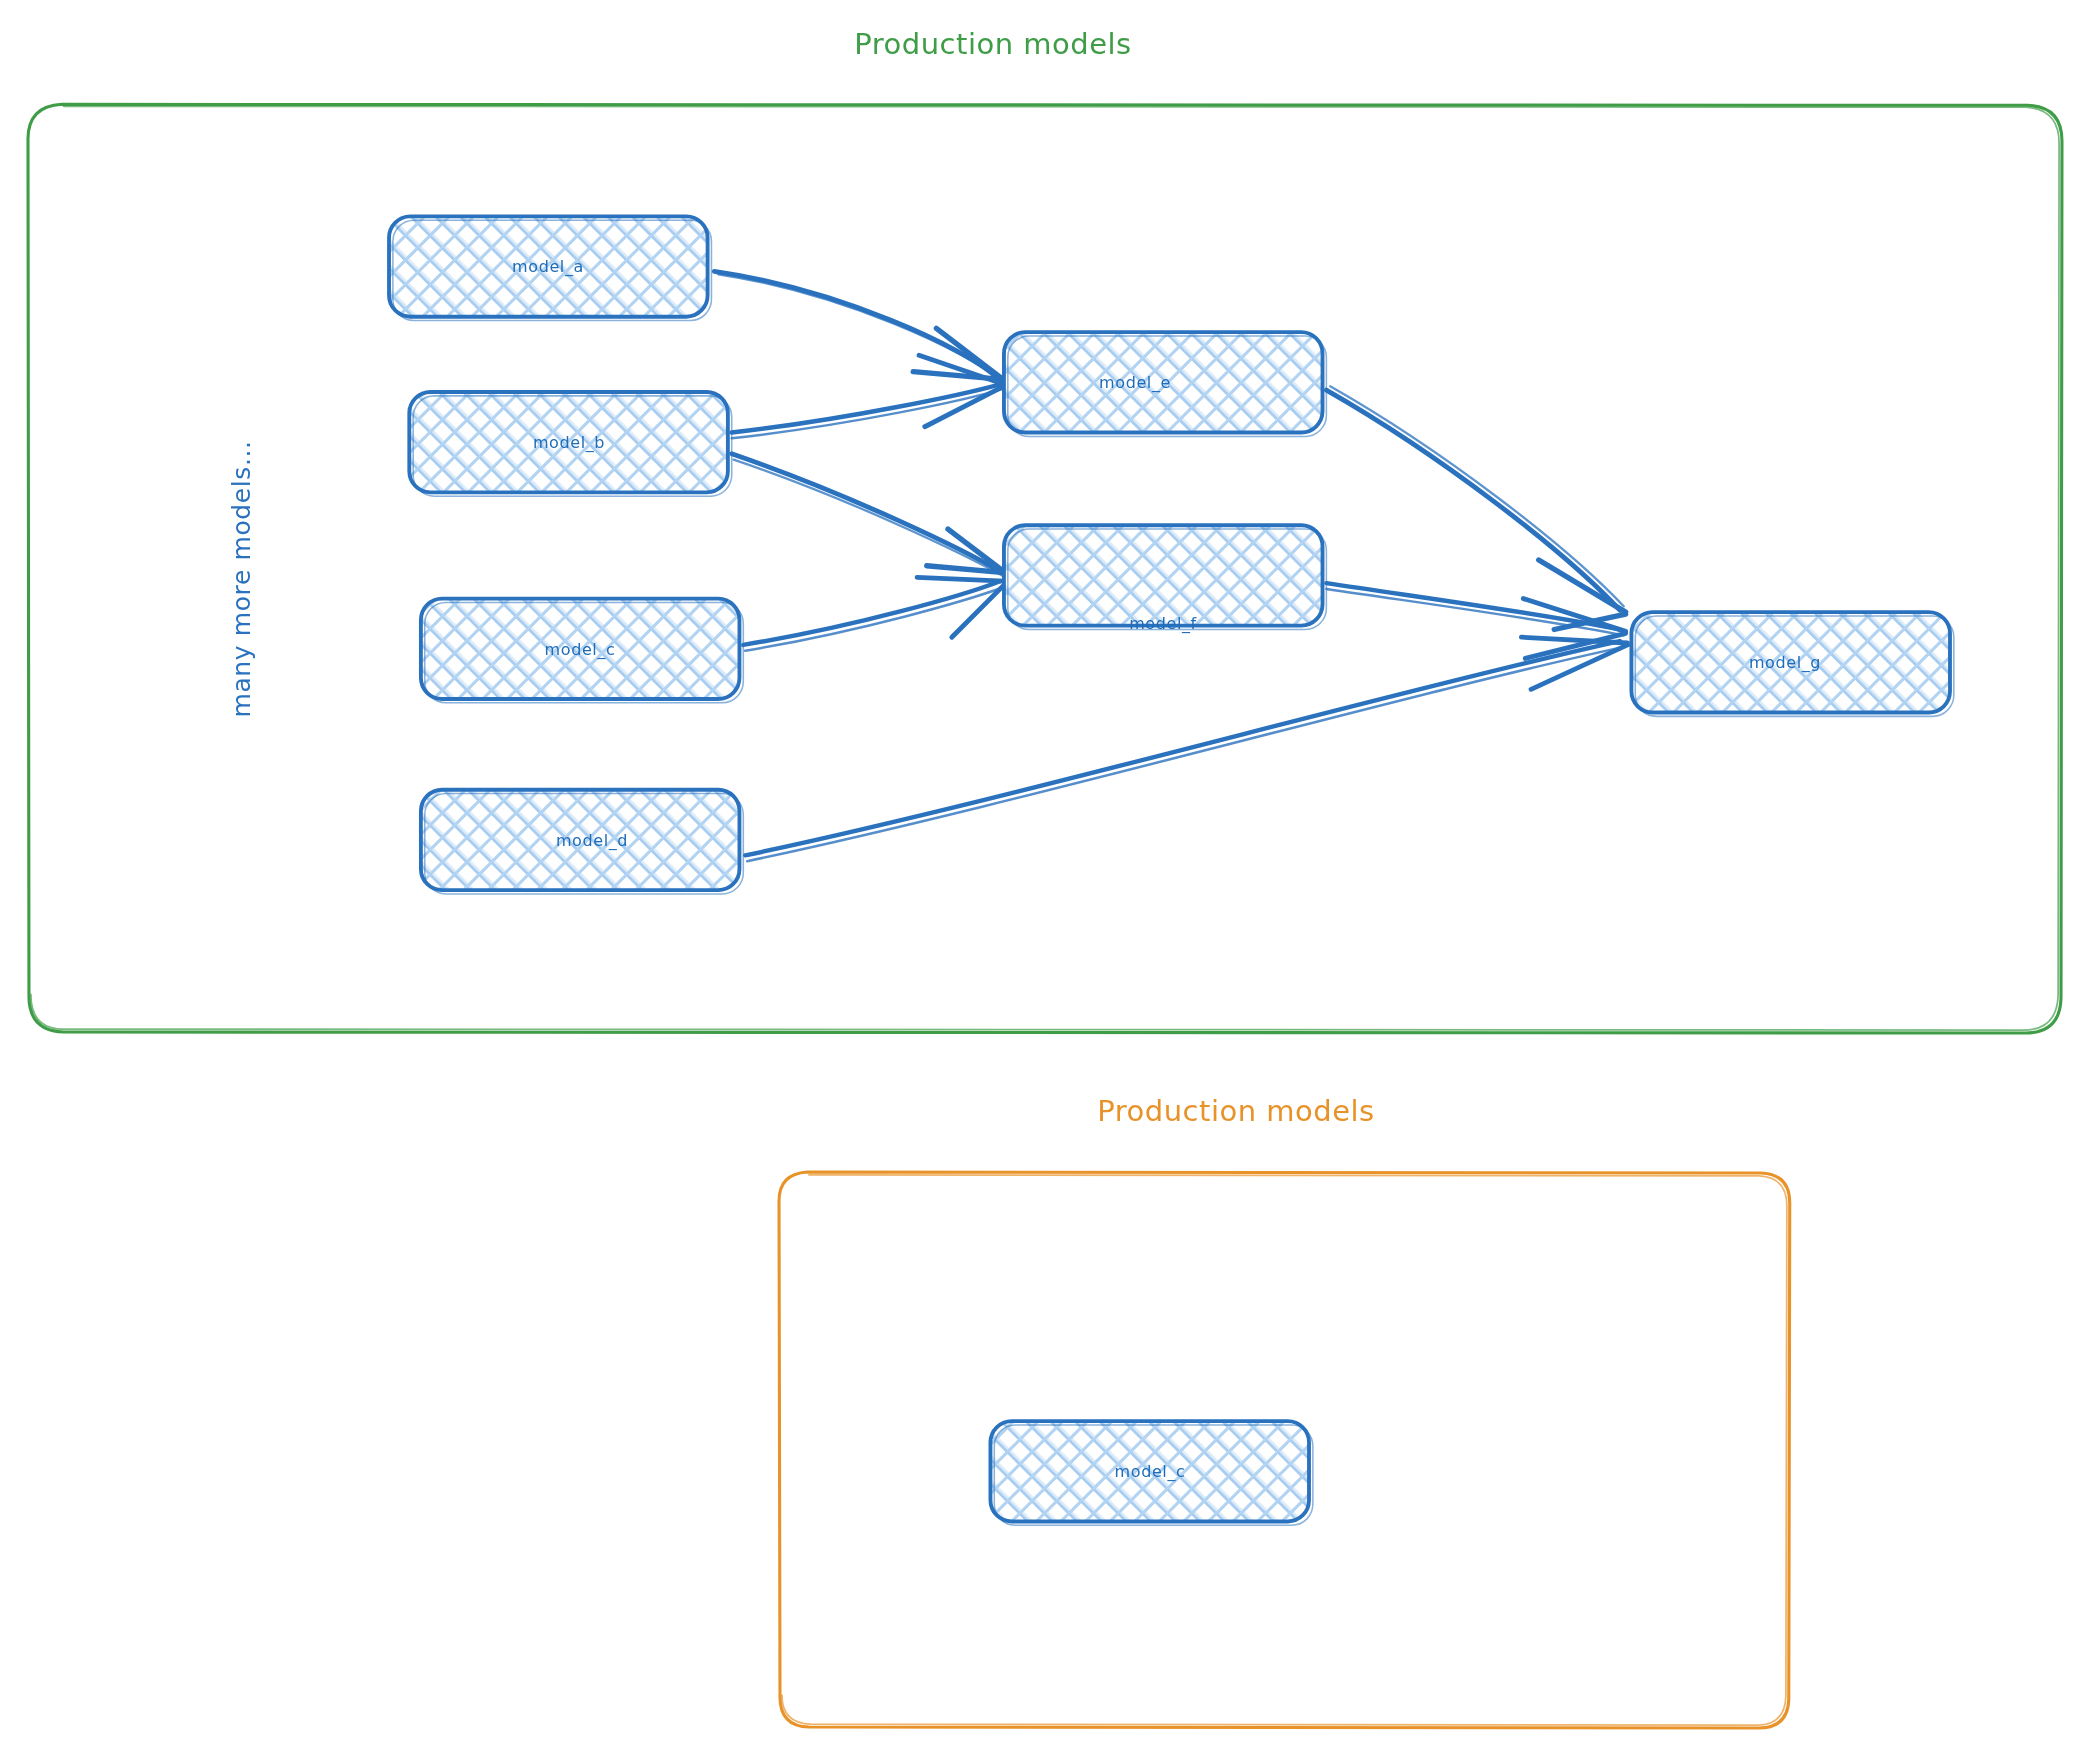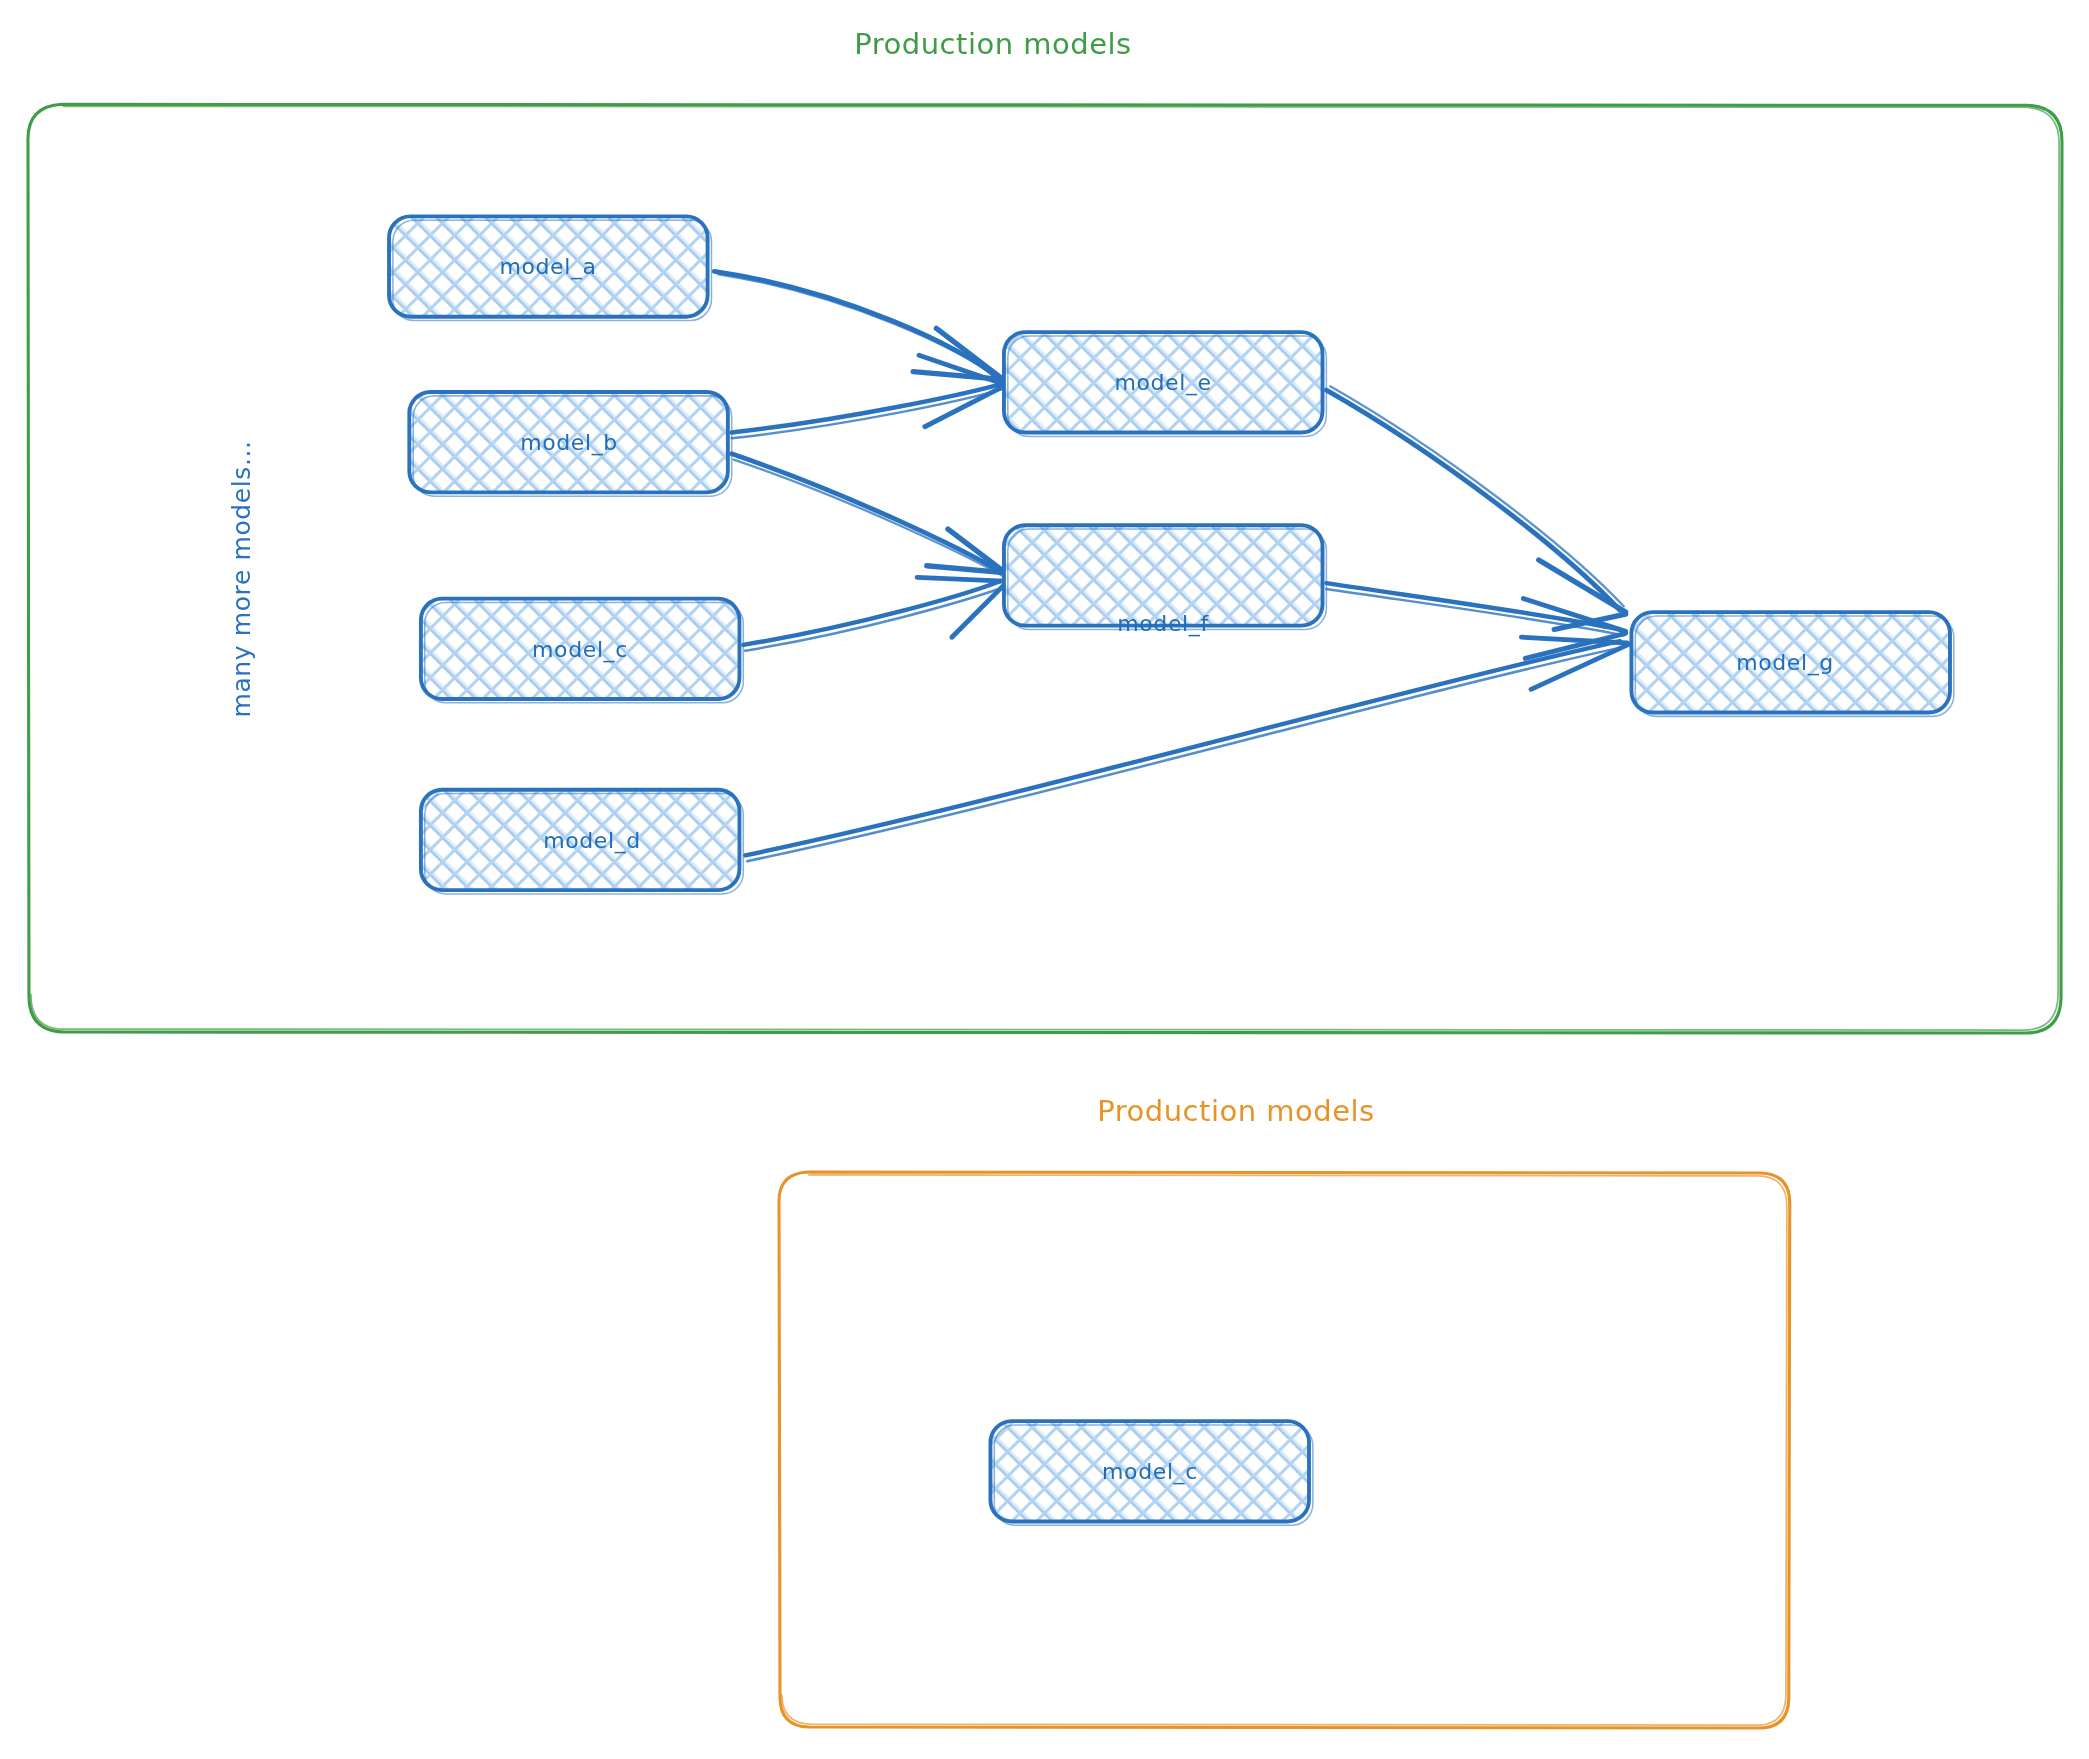--- a/index.html
+++ b/index.html
@@ -36,21 +36,21 @@
     letter-spacing: 0.5px;
     white-space: nowrap;
     transform: translateX(-50%);
   }
   #prod-title { color: #3f9c47; left: 993px; top: 27px; }
   #dev-title  { color: #e8932a; left: 1236px; top: 1094px; }
 
   .node-label {
     position: absolute;
     font-family: "DejaVu Sans", sans-serif;
-    font-size: 22px;
+    font-size: 16px;
     color: #1f6cb8;
     letter-spacing: 0.6px;
     white-space: nowrap;
     transform: translate(-50%, -50%);
     pointer-events: none;
   }
   #side-note {
     position: absolute;
     left: 241px;
     top: 579px;
@@ -210,19 +210,19 @@
   <div class="group-title" id="prod-title">Production models</div>
 
   <div class="group-title" id="dev-title">Production models</div>
 
   <div id="side-note">many more models...</div>
 
   <div class="node-label" style="left:548px; top:266px;">model_a</div>
   <div class="node-label" style="left:569px; top:442px;">model_b</div>
   <div class="node-label" style="left:580px; top:649px;">model_c</div>
   <div class="node-label" style="left:592px; top:840px;">model_d</div>
-  <div class="node-label" style="left:1163px; top:382px;">model_e</div>
+  <div class="node-label" style="left:1135px; top:382px;">model_e</div>
   <div class="node-label" style="left:1163px; top:575px;margin-top:48px;">model_f</div>
   <div class="node-label" style="left:1785px; top:662px;">model_g</div>
   <div class="node-label" style="left:1150px; top:1471px;">model_c</div>
 
 </div>
 
 
 </body></html>

